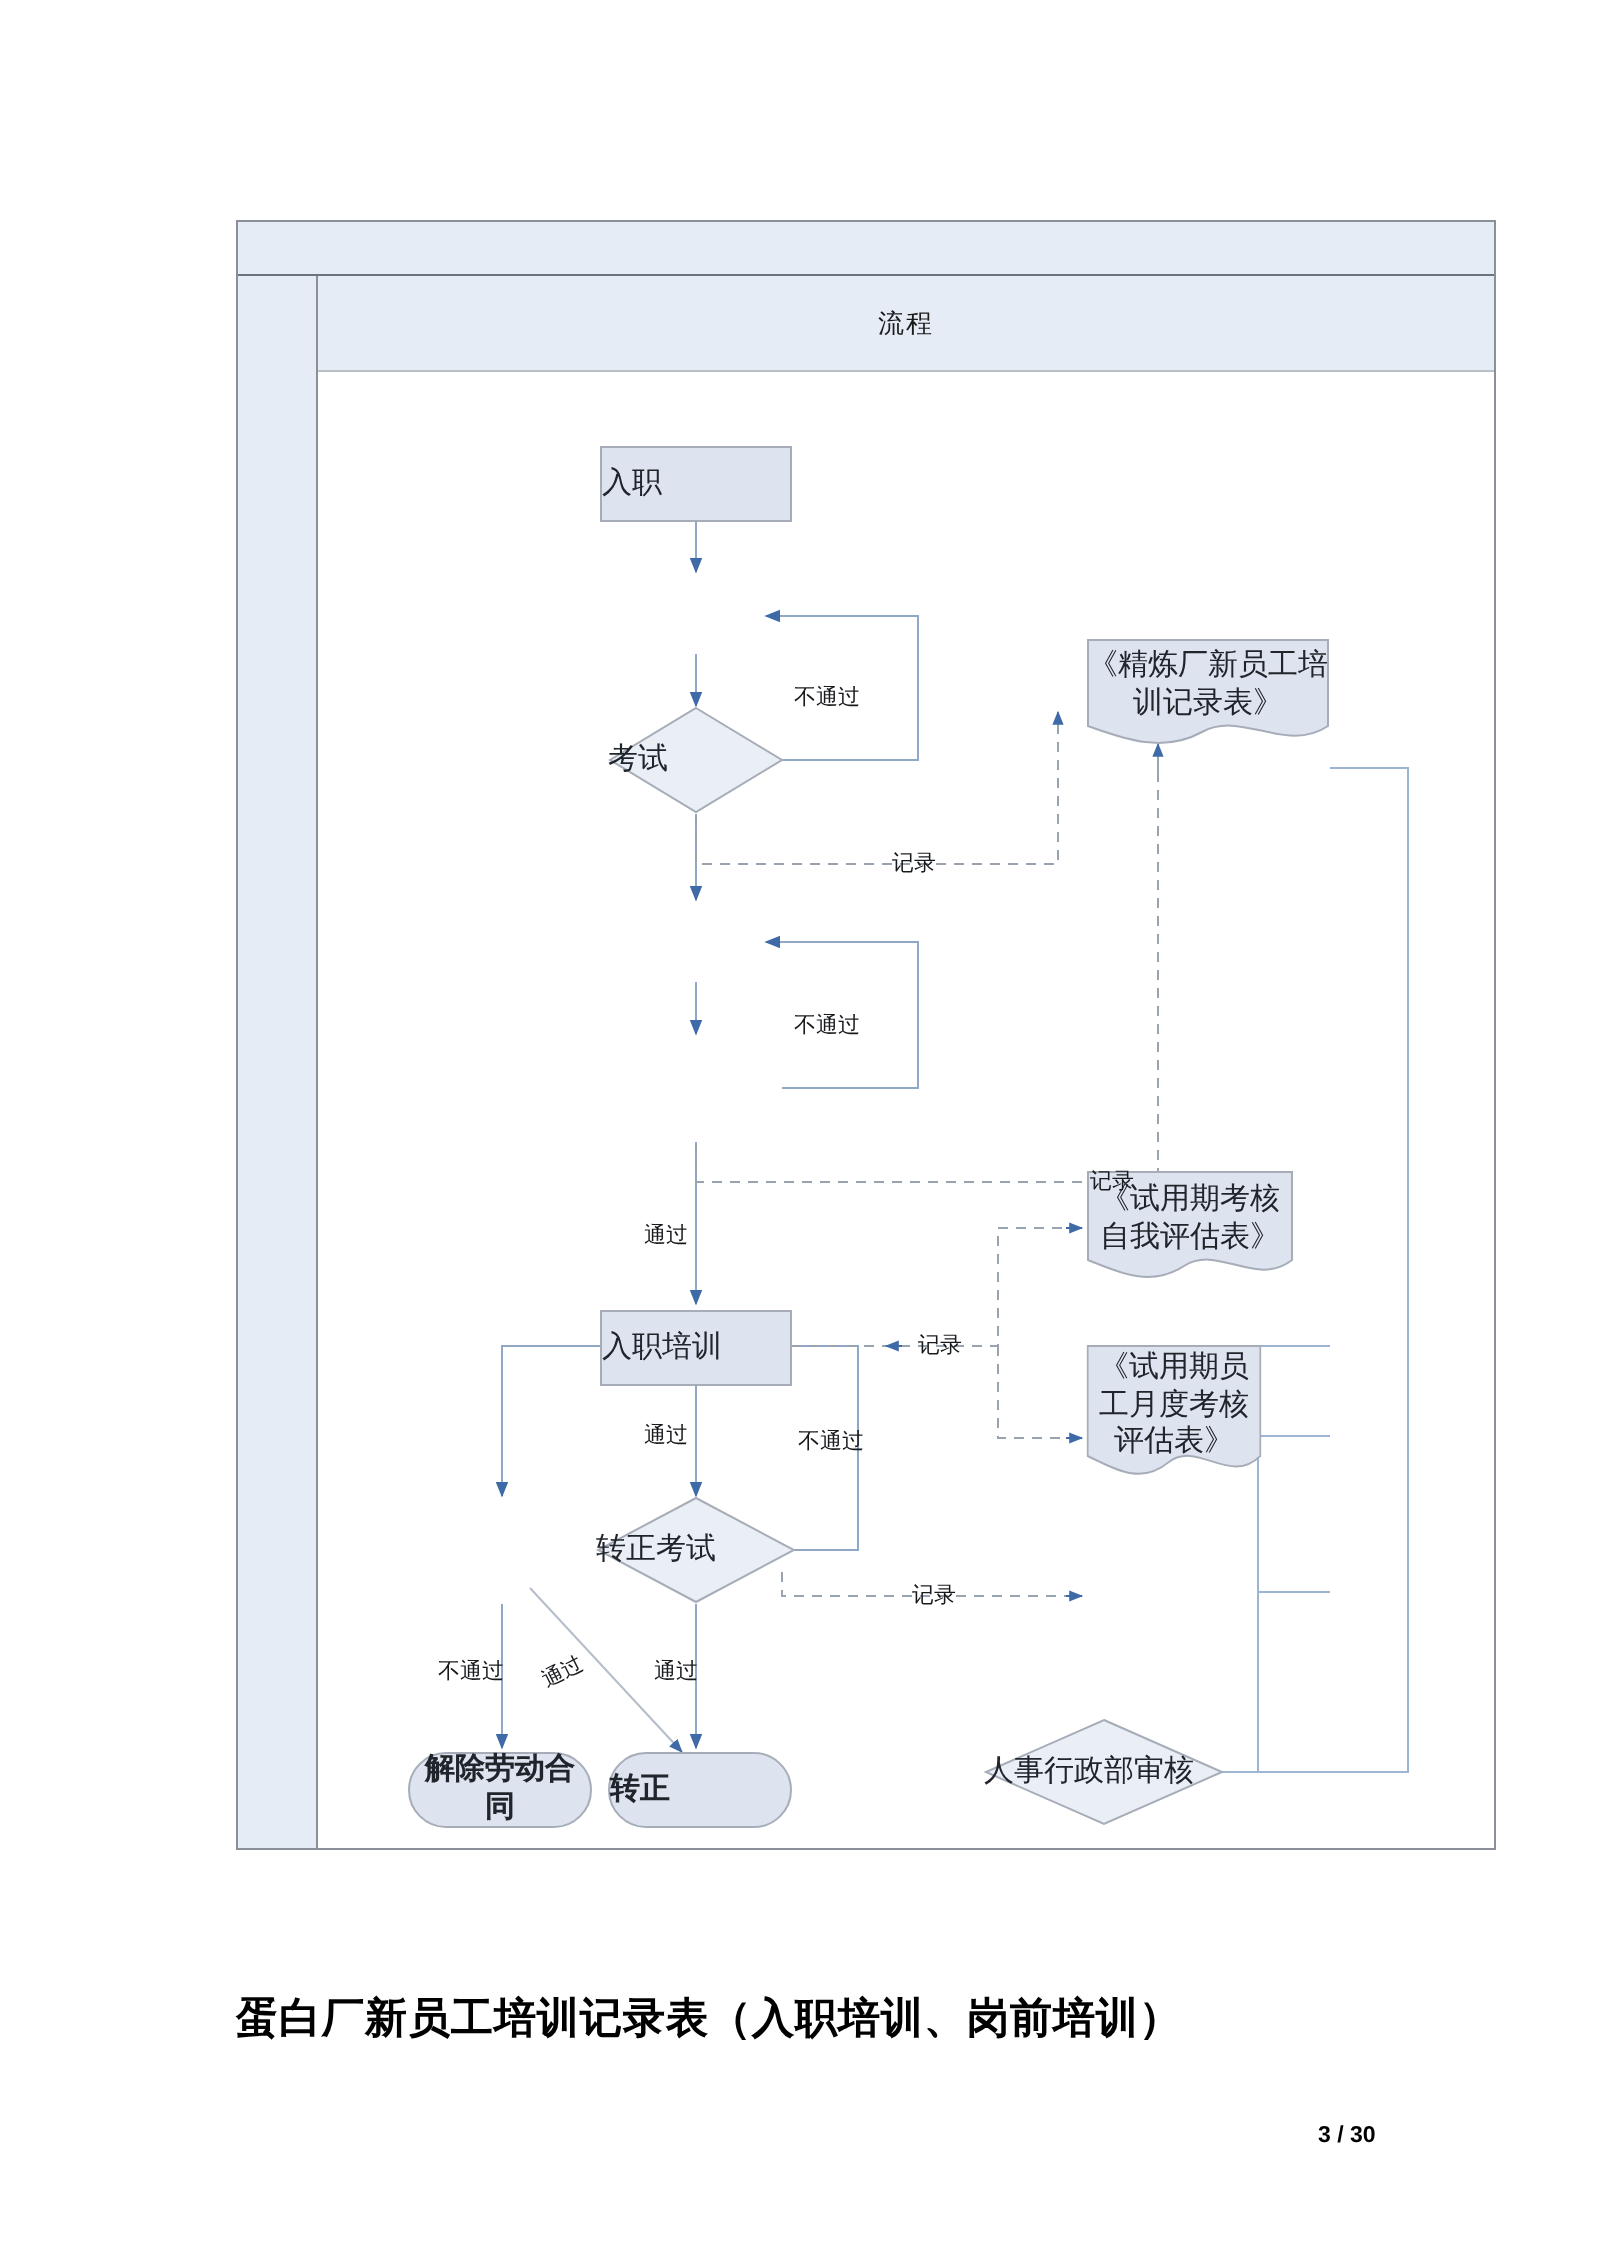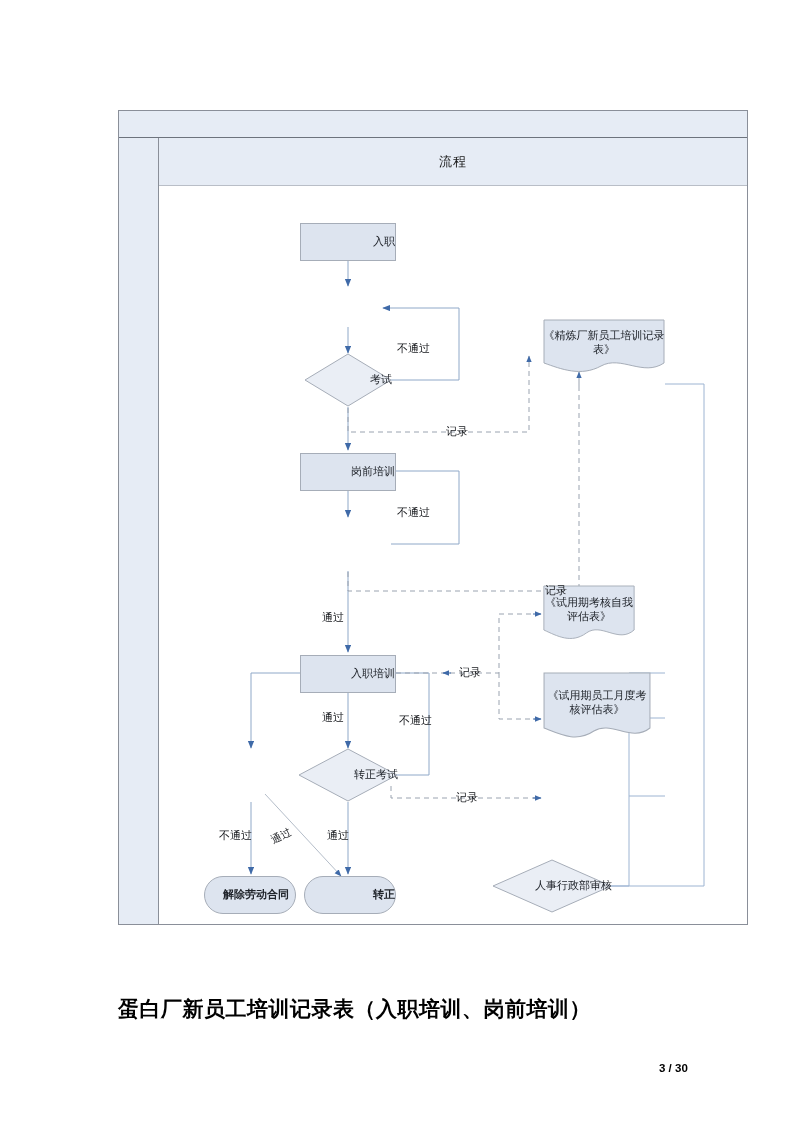--- a/index.html
+++ b/index.html
@@ -48,23 +48,23 @@
     overflow:hidden;
   }
 
   
   #flow{position:absolute;left:0;top:0;width:590px;height:740px;}
   #flow-svg{position:absolute;left:0;top:0;width:590px;height:740px;}
 
   .node{
     position:absolute;
     box-sizing:border-box;
-    display:flex;align-items:center;justify-content:flex-end;
+    display:flex;align-items:center;justify-content:flex-start;
     text-align:center;
-    font-size:11px;
+    font-size:15px;
     color:#20242b;
     line-height:1.25;
     z-index:3;
   }
   .n-proc{
     background:#dde4ef;
     border:1px solid #a6adb8;
   }
   .n-term{
     background:#dde4ef;
@@ -207,23 +207,20 @@
         </div>
 
 
         <div class="node n-dec" style="left:145px;top:167px;width:88px;height:54px;">
           <svg class="dec-shape" viewBox="0 0 88 54" preserveAspectRatio="none">
             <polygon points="44,1 87,27 44,53 1,27" fill="#eaeef5" stroke="#a6adb8" stroke-width="1"></polygon>
           </svg>
           <span class="dec-label">考试</span>
         </div>
 
-        <div class="node n-proc" style="left:141px;top:267px;width:96px;height:38px;">
-          <span>岗前培训</span>
-        </div>
 
 
         <div class="node n-proc" style="left:141px;top:469px;width:96px;height:38px;">
           <span>入职培训</span>
         </div>
 
 
         <div class="node n-dec" style="left:139px;top:562px;width:100px;height:54px;">
           <svg class="dec-shape" viewBox="0 0 100 54" preserveAspectRatio="none">
             <polygon points="50,1 99,27 50,53 1,27" fill="#eaeef5" stroke="#a6adb8" stroke-width="1"></polygon>
@@ -239,28 +236,28 @@
           <span>转正</span>
         </div>
 
         <div class="node n-doc" style="left:384px;top:133px;width:122px;height:56px;">
           <svg class="doc-shape" viewBox="0 0 122 56" preserveAspectRatio="none">
             <path d="M1,1 H121 V44 C100,58 78,36 58,47 C38,58 18,50 1,44 Z" fill="#dde4ef" stroke="#a6adb8" stroke-width="1"></path>
           </svg>
           <span class="doc-label">《精炼厂新员工培训记录表》</span>
         </div>
 
-        <div class="node n-doc" style="left:384px;top:399px;width:92px;height:58px;">
+        <div class="node n-doc" style="left:384px;top:399px;width:104px;height:58px;">
           <svg class="doc-shape" viewBox="0 0 104 58" preserveAspectRatio="none">
             <path d="M1,1 H103 V45 C85,59 66,37 49,48 C32,59 16,51 1,45 Z" fill="#dde4ef" stroke="#a6adb8" stroke-width="1"></path>
           </svg>
           <span class="doc-label">《试用期考核自我评估表》</span>
         </div>
 
-        <div class="node n-doc" style="left:384px;top:486px;width:108px;height:70px;">
+        <div class="node n-doc" style="left:384px;top:486px;width:88px;height:70px;">
           <svg class="doc-shape" viewBox="0 0 104 70" preserveAspectRatio="none">
             <path d="M1,1 H103 V56 C85,71 66,48 49,59 C32,71 16,62 1,56 Z" fill="#dde4ef" stroke="#a6adb8" stroke-width="1"></path>
           </svg>
           <span class="doc-label">《试用期员工月度考核评估表》</span>
         </div>
 
 
         <div class="node n-dec" style="left:333px;top:673px;width:120px;height:54px;">
           <svg class="dec-shape" viewBox="0 0 120 54" preserveAspectRatio="none">
             <polygon points="60,1 119,27 60,53 1,27" fill="#eaeef5" stroke="#a6adb8" stroke-width="1"></polygon>

